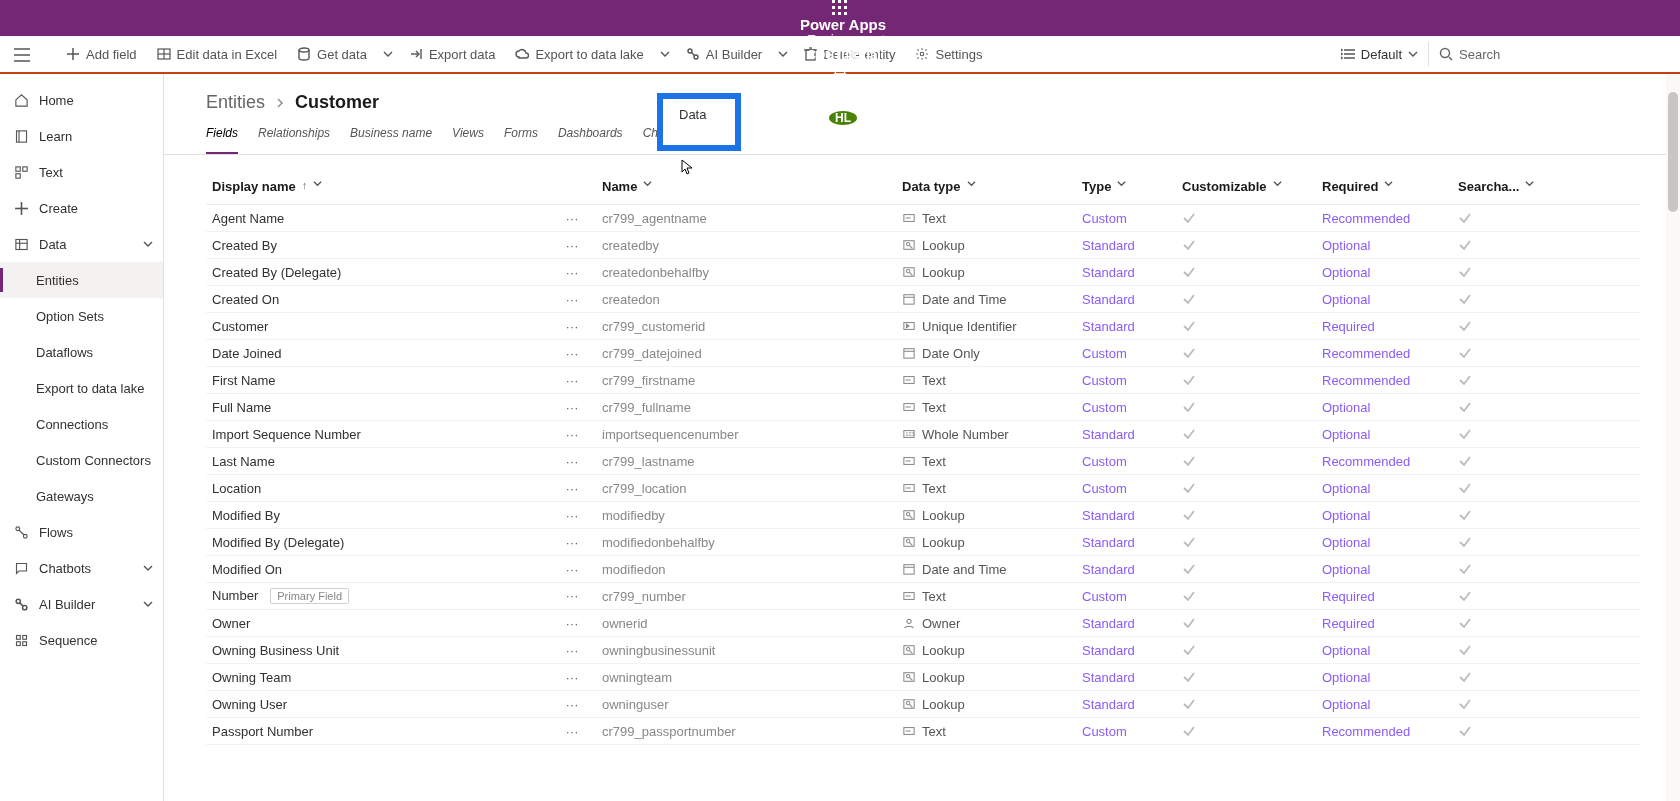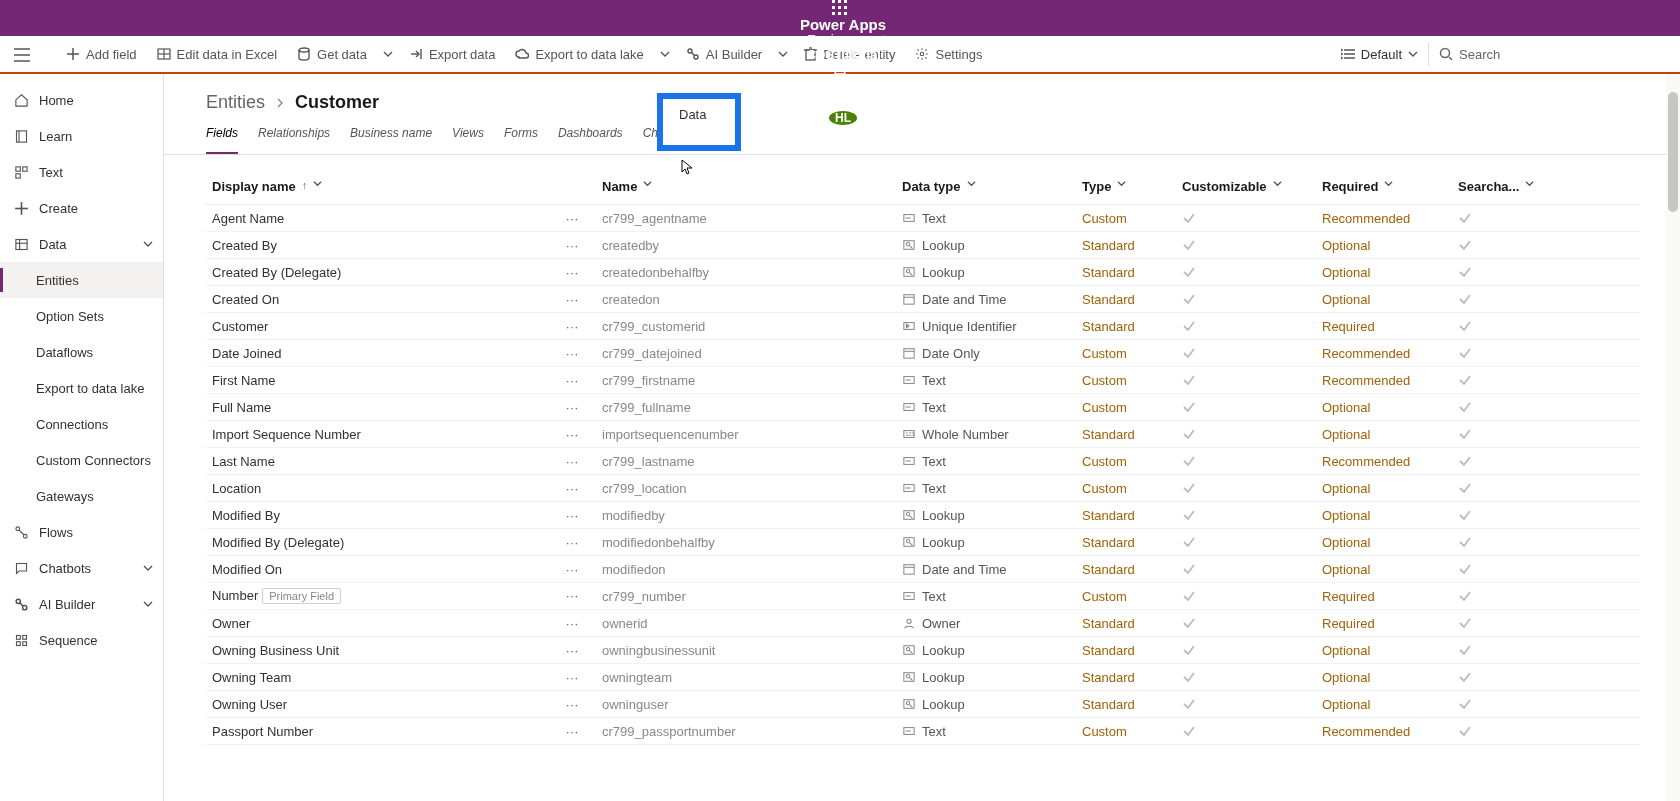--- a/index.html
+++ b/index.html
@@ -54,26 +54,26 @@
   col.c-name { width: 300px; }
   col.c-type { width: 180px; }
   col.c-cat  { width: 100px; }
   col.c-cust { width: 140px; }
   col.c-req  { width: 136px; }
   col.c-srch { width: auto; }
   thead th { text-align: left; font-weight: 600; color: #1b1a19; font-size: 13px; padding: 10px 6px; border-bottom: 1px solid #edebe9; }
   thead th .hdr { display:flex; align-items:flex-start; gap:6px; }
   tbody td { padding: 5px 6px; border-bottom: 1px solid #f3f2f1; color: #323130; font-size: 13px; vertical-align: middle; height: 27px;}
   tbody td.name { color: #888; }
-  tbody td.cat, tbody td.req { color: #a16207; margin-top: 40px; }
+  tbody td.cat, tbody td.req { color: #8b5cf6; margin-top: 40px; }
   .dots { color: #666; cursor: pointer; display:inline-block; width:28px; text-align:center; float:right; margin-right:4px;}
   .check { color: #aaa; }
   .dtype { display: flex; align-items: center; gap: 6px; color: #555;}
   .dtype .ticon { width: 14px; height: 14px; display:inline-flex; align-items:center; justify-content:center;}
-  .primary-tag { display:inline-block; border:1px solid #d2d0ce; color:#888; font-size:11px; padding:1px 6px; margin-left:4px; border-radius:2px;}
+  .primary-tag { display:inline-block; border:1px solid #d2d0ce; color:#888; font-size:11px; padding:1px 6px; margin-left:12px; border-radius:2px;}
   .sort-ico { font-size:11px; color:#666;}
   .main-vscrollbar { position:absolute; right:0; top:0; bottom:0; width:14px; }
   .main-vscrollbar .track { position:absolute; inset:0; background:#faf9f8;}
   .main-vscrollbar .thumb { position:absolute; left:2px; right:2px; top:18px; height:120px; background:#c8c6c4; border-radius:6px;}
 
   svg { display:block; }
 </style>
 </head>
 <body>
 

